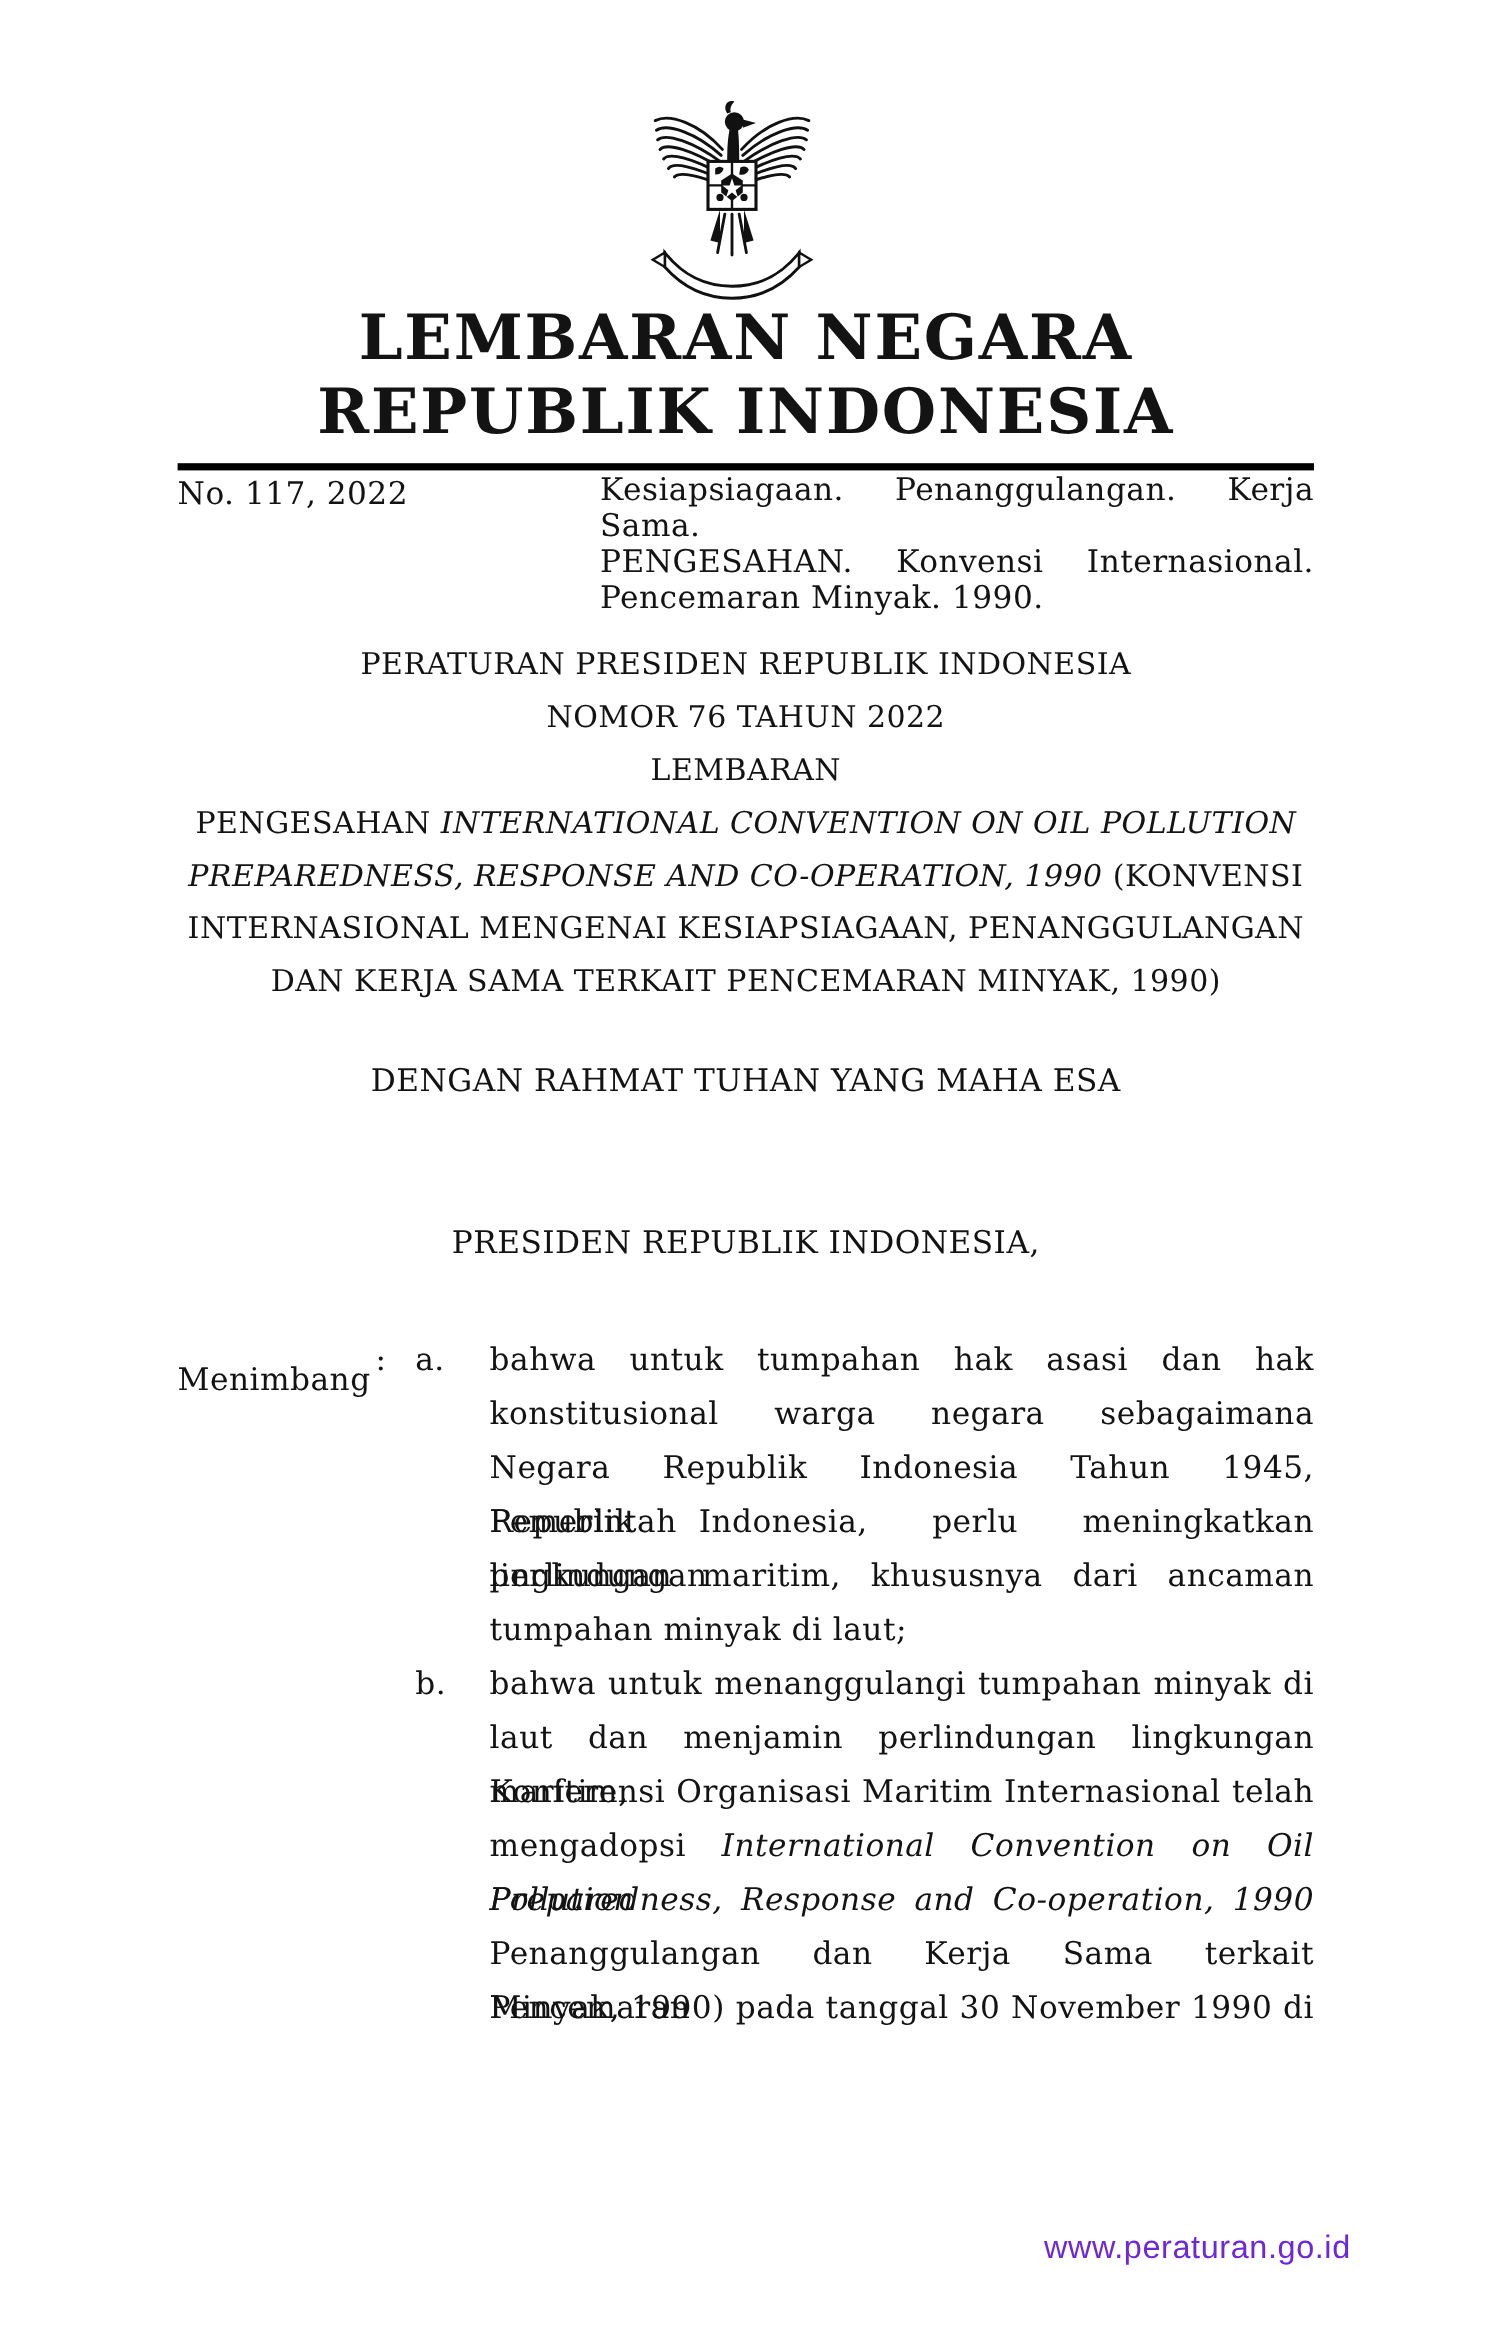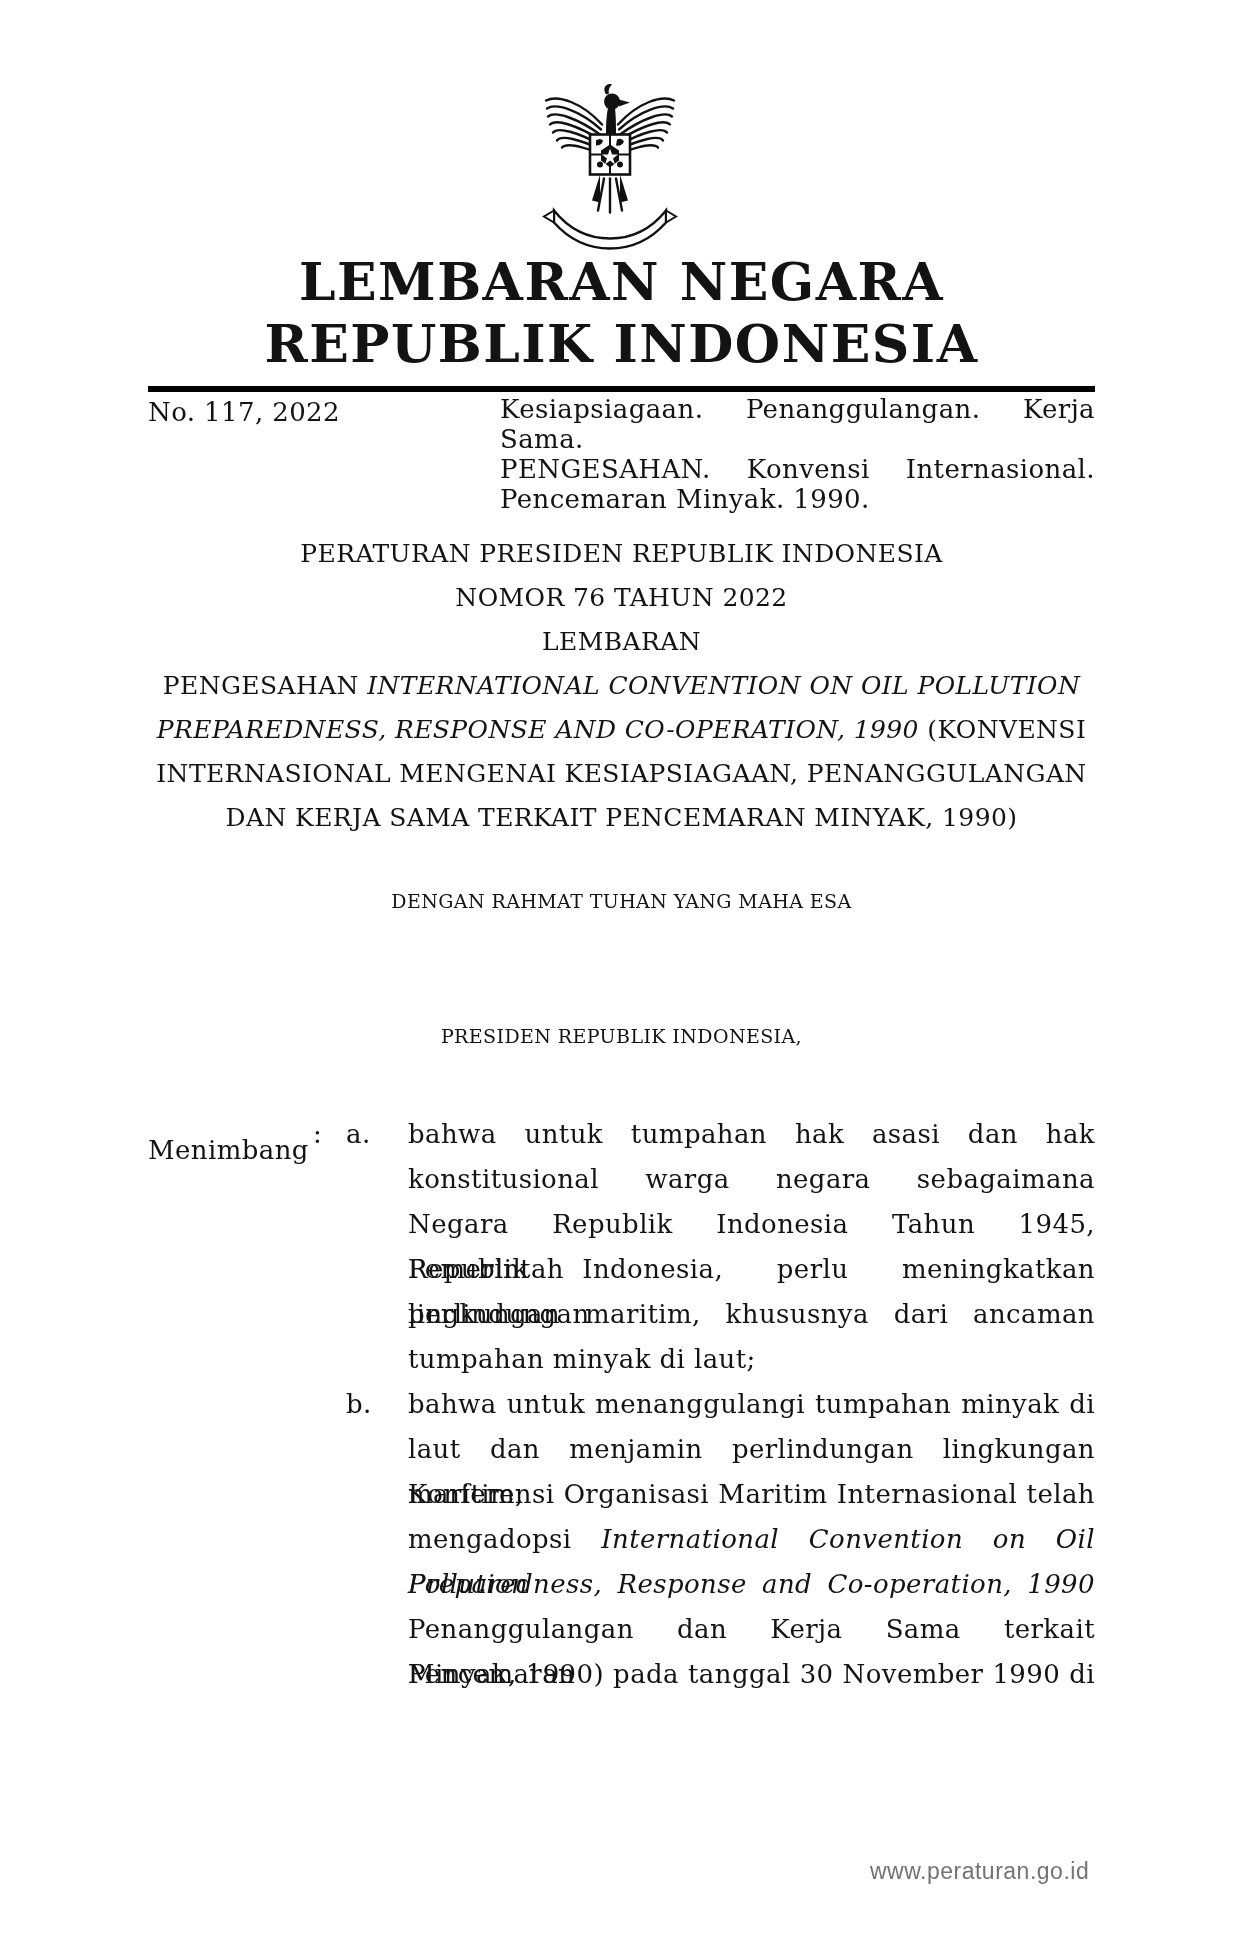--- a/index.html
+++ b/index.html
@@ -43,43 +43,43 @@
 
   
   .heading{
     position:absolute;left:148px;top:532px;width:947px;
     font-size:25px;letter-spacing:0.4px;
   }
   .heading .line{height:44px;line-height:44px;white-space:nowrap;}
 
   .invocation,.speaker{
     position:absolute;left:148px;width:947px;
-    text-align:center;font-size:19px;letter-spacing:0.4px;line-height:30px;
+    text-align:center;font-size:26px;letter-spacing:0.4px;line-height:30px;
   }
   .invocation{top:886px;}
   .speaker{top:1021px;}
 
   
   .menimbang{
     position:absolute;left:148px;top:1112px;width:947px;
     font-size:26px;letter-spacing:0.4px;line-height:45px;
   }
   .mi-label{position:absolute;left:0;top:16px;white-space:nowrap;}
   .mi-colon{position:absolute;left:165px;top:0;}
   .mi-items{margin-left:260px;}
   .mi-item{position:relative;}
   .mi-marker{position:absolute;left:-62px;top:0;}
   .mi-item .line{height:45px;line-height:45px;}
 
   
   .watermark{
     position:absolute;left:870px;top:1858px;
     font-family:"Liberation Sans","DejaVu Sans",sans-serif;
-    font-size:23px;letter-spacing:0.5px;
-    color:#737373;white-space:nowrap;
+    font-size:27px;letter-spacing:0.5px;
+    color:#6d28d9;white-space:nowrap;
   }
 </style>
 </head>
 <body>
 
 <div class="page">
 
   <svg class="emblem" viewBox="0 0 140 185" xmlns="http://www.w3.org/2000/svg">
     <g stroke="#111" stroke-width="2.4" fill="none" stroke-linecap="round">
 

